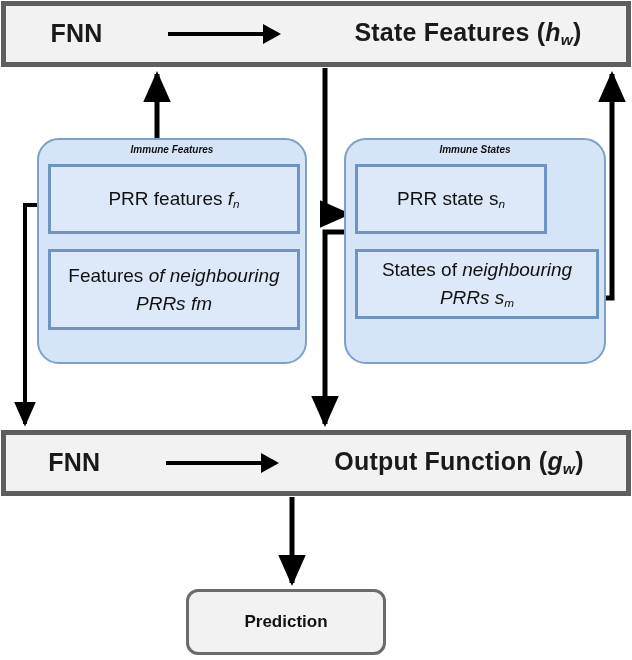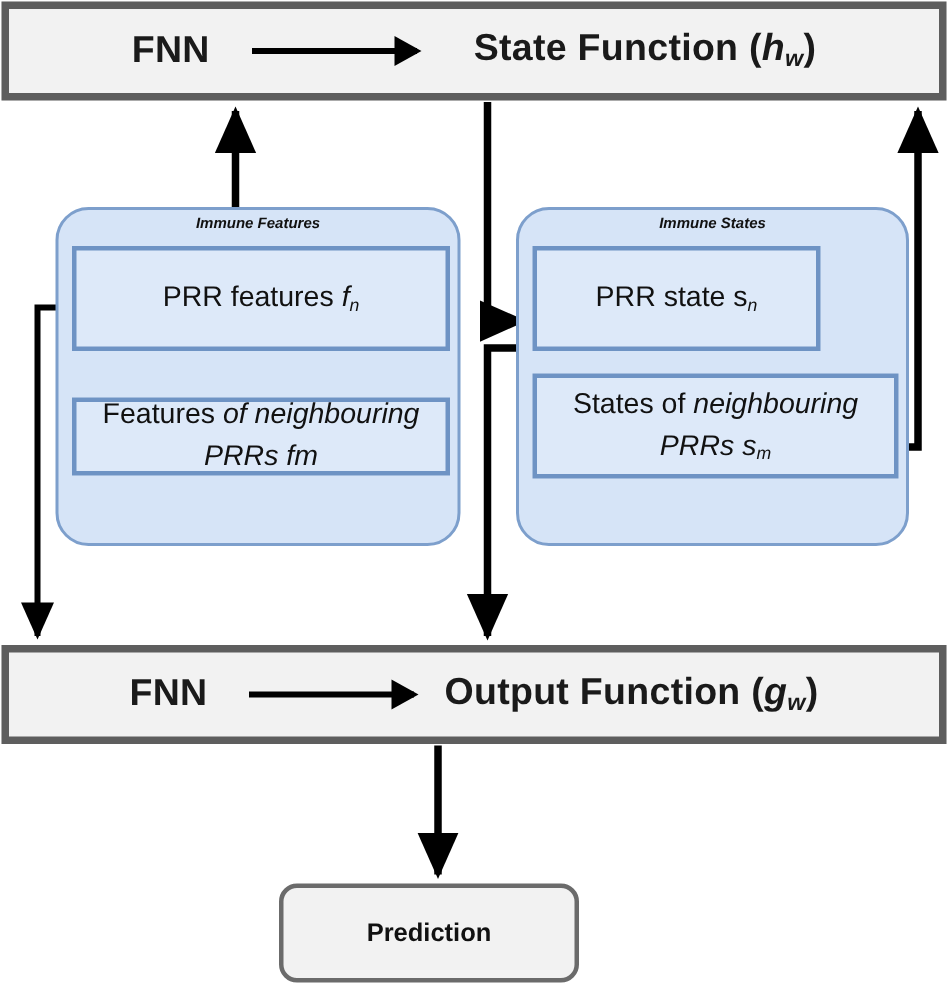--- a/index.html
+++ b/index.html
@@ -39,20 +39,21 @@
     justify-content: center;
   }
   #state-function-box { left: 1px;  top: 1px;   width: 630px; height: 66px; }
   #output-function-box{ left: 1px;  top: 430px; width: 630px; height: 66px; }
 
   .fn-inner {
     display: flex;
     align-items: center;
     justify-content: center;
     width: 100%;
+    gap: 38px;
   }
   .fn-label {
     font-size: 25px;
     font-weight: bold;
     color: #1a1a1a;
     white-space: nowrap;
     letter-spacing: .2px;
   }
   .fn-arrow {
     display: inline-block;
@@ -109,21 +110,21 @@
     text-align: center;
     padding: 2px 6px;
   }
   .inner-text {
     font-size: 19px;
     color: #111;
     line-height: 1.45;
   }
 
   #prr-features-box        { left: 9px;  top: 24px;  width: 252px; height: 70px; }
-  #neighbour-features-box  { left: 9px;  top: 109px; width: 252px; height: 52px; margin-top: 16px; }
+  #neighbour-features-box  { left: 9px;  top: 109px; width: 252px; height: 81px; }
   #prr-state-box           { left: 9px;  top: 24px;  width: 192px; height: 70px; }
   #neighbour-states-box    { left: 9px;  top: 109px; width: 244px; height: 70px; align-items: center; }
 
   
   #prediction-box {
     position: absolute;
     left: 186px; top: 589px;
     width: 200px; height: 66px;
     background: #f2f2f2;
     border: 3px solid #6b6b6b;
@@ -176,21 +177,21 @@
 
     <g>
       <line x1="292" y1="497" x2="292" y2="583" stroke="#000" stroke-width="5" marker-end="url(#arrowhead)"></line>
     </g>
   </svg>
 
   <div class="fn-box" id="state-function-box">
     <div class="fn-inner">
       <span class="fn-label">FNN</span>
       <span class="fn-arrow" id="state-fn-arrow"></span>
-      <span class="fn-label"><span>State Function (</span><i>h</i><span class="sub">w</span><span>)</span></span>
+      <span class="fn-label"><span>State Features (</span><i>h</i><span class="sub">w</span><span>)</span></span>
     </div>
   </div>
 
   <div class="blue-panel" id="immune-features-panel">
     <div class="panel-title">Immune Features</div>
 
     <div class="inner-box" id="prr-features-box">
       <span class="inner-text"><span>PRR features  </span><i>f</i><span class="sub">n</span></span>
     </div>
 

